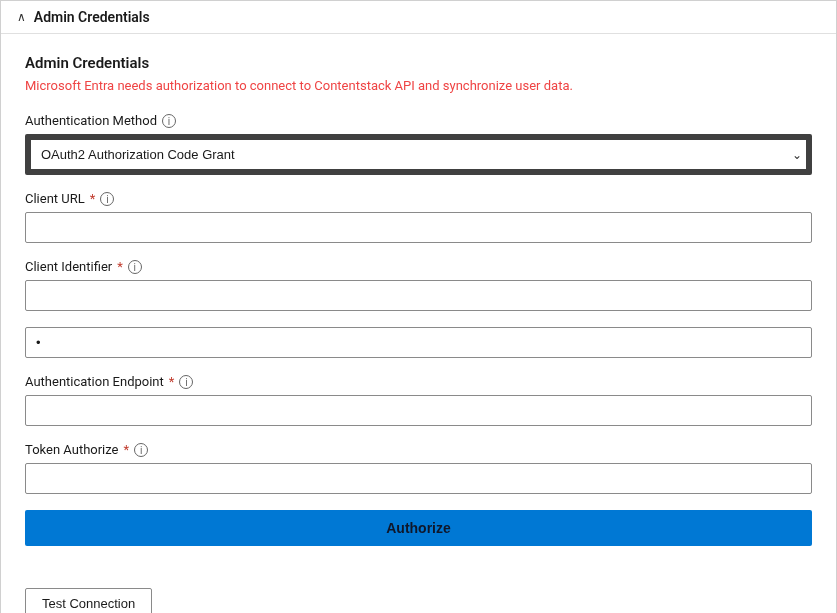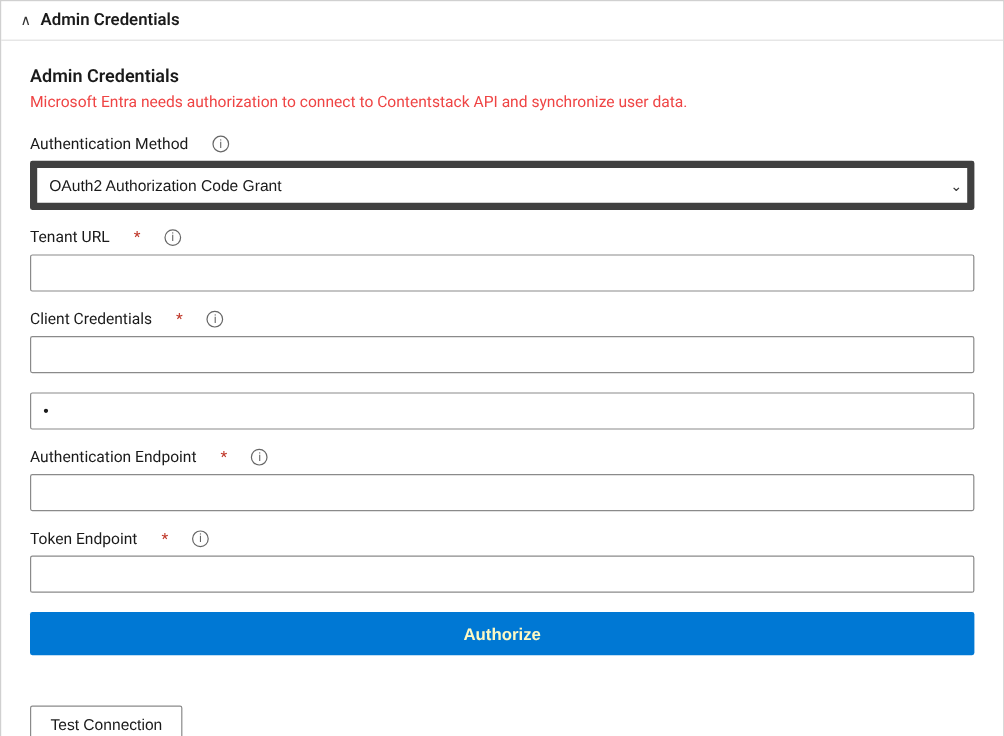--- a/index.html
+++ b/index.html
@@ -64,22 +64,22 @@
 
     .field-group {
       margin-bottom: 16px;
     }
 
     .field-label {
       font-size: 13px;
       color: #1a1a1a;
       margin-bottom: 6px;
       display: flex;
-      align-items: flex-start;
-      gap: 20px;
+      align-items: flex-end;
+      gap: 5px;
     }
 
     .field-label .required {
       color: #c0392b;
     }
 
     .info-icon {
       display: inline-flex;
       align-items: center;
       justify-content: center;
@@ -130,21 +130,21 @@
       font-size: 13px;
       color: #1a1a1a;
       background: #ffffff;
       outline: none;
     }
 
     .authorize-btn {
       width: 100%;
       padding: 10px;
       background: #0078d4;
-      color: #fef9c3;
+      color: #0f172a;
       border: none;
       border-radius: 2px;
       font-size: 14px;
       font-weight: 600;
       cursor: pointer;
       margin-bottom: 12px;
     }
 
     .test-connection-btn {
       padding: 7px 16px;
@@ -187,30 +187,30 @@
           <option>OAuth2 Authorization Code Grant</option>
           <option>Basic Authentication</option>
           <option>API Key</option>
         </select>
         <span class="select-chevron">⌄</span>
       </div>
     </div>
 
     <div class="field-group">
       <div class="field-label">
-        <span>Tenant URL</span>
-        <span class="required"> *</span>
-        <span class="info-icon">i</span>
-      </div>
-      <input type="text" class="text-input" value="" style="">
-    </div>
-
-    <div class="field-group">
-      <div class="field-label">
-        <span>Client Credentials</span>
+        <span>Client URL</span>
+        <span class="required"> *</span>
+        <span class="info-icon">i</span>
+      </div>
+      <input type="text" class="text-input" value="" style="">
+    </div>
+
+    <div class="field-group">
+      <div class="field-label">
+        <span>Client Identifier</span>
         <span class="required"> *</span>
         <span class="info-icon">i</span>
       </div>
       <input type="text" class="text-input" value="" style="">
     </div>
 
     <div class="field-group">
       <input type="text" class="text-input" value="•" style="">
     </div>
 
@@ -218,21 +218,21 @@
       <div class="field-label">
         <span>Authentication Endpoint</span>
         <span class="required"> *</span>
         <span class="info-icon">i</span>
       </div>
       <input type="text" class="text-input" value="" style="">
     </div>
 
     <div class="field-group">
       <div class="field-label">
-        <span>Token Endpoint</span>
+        <span>Token Authorize</span>
         <span class="required"> *</span>
         <span class="info-icon">i</span>
       </div>
       <input type="text" class="text-input" value="" style="">
     </div>
 
     <div class="buttons-row">
       <button class="authorize-btn">Authorize</button>
       <button class="test-connection-btn">Test Connection</button>
     </div>

